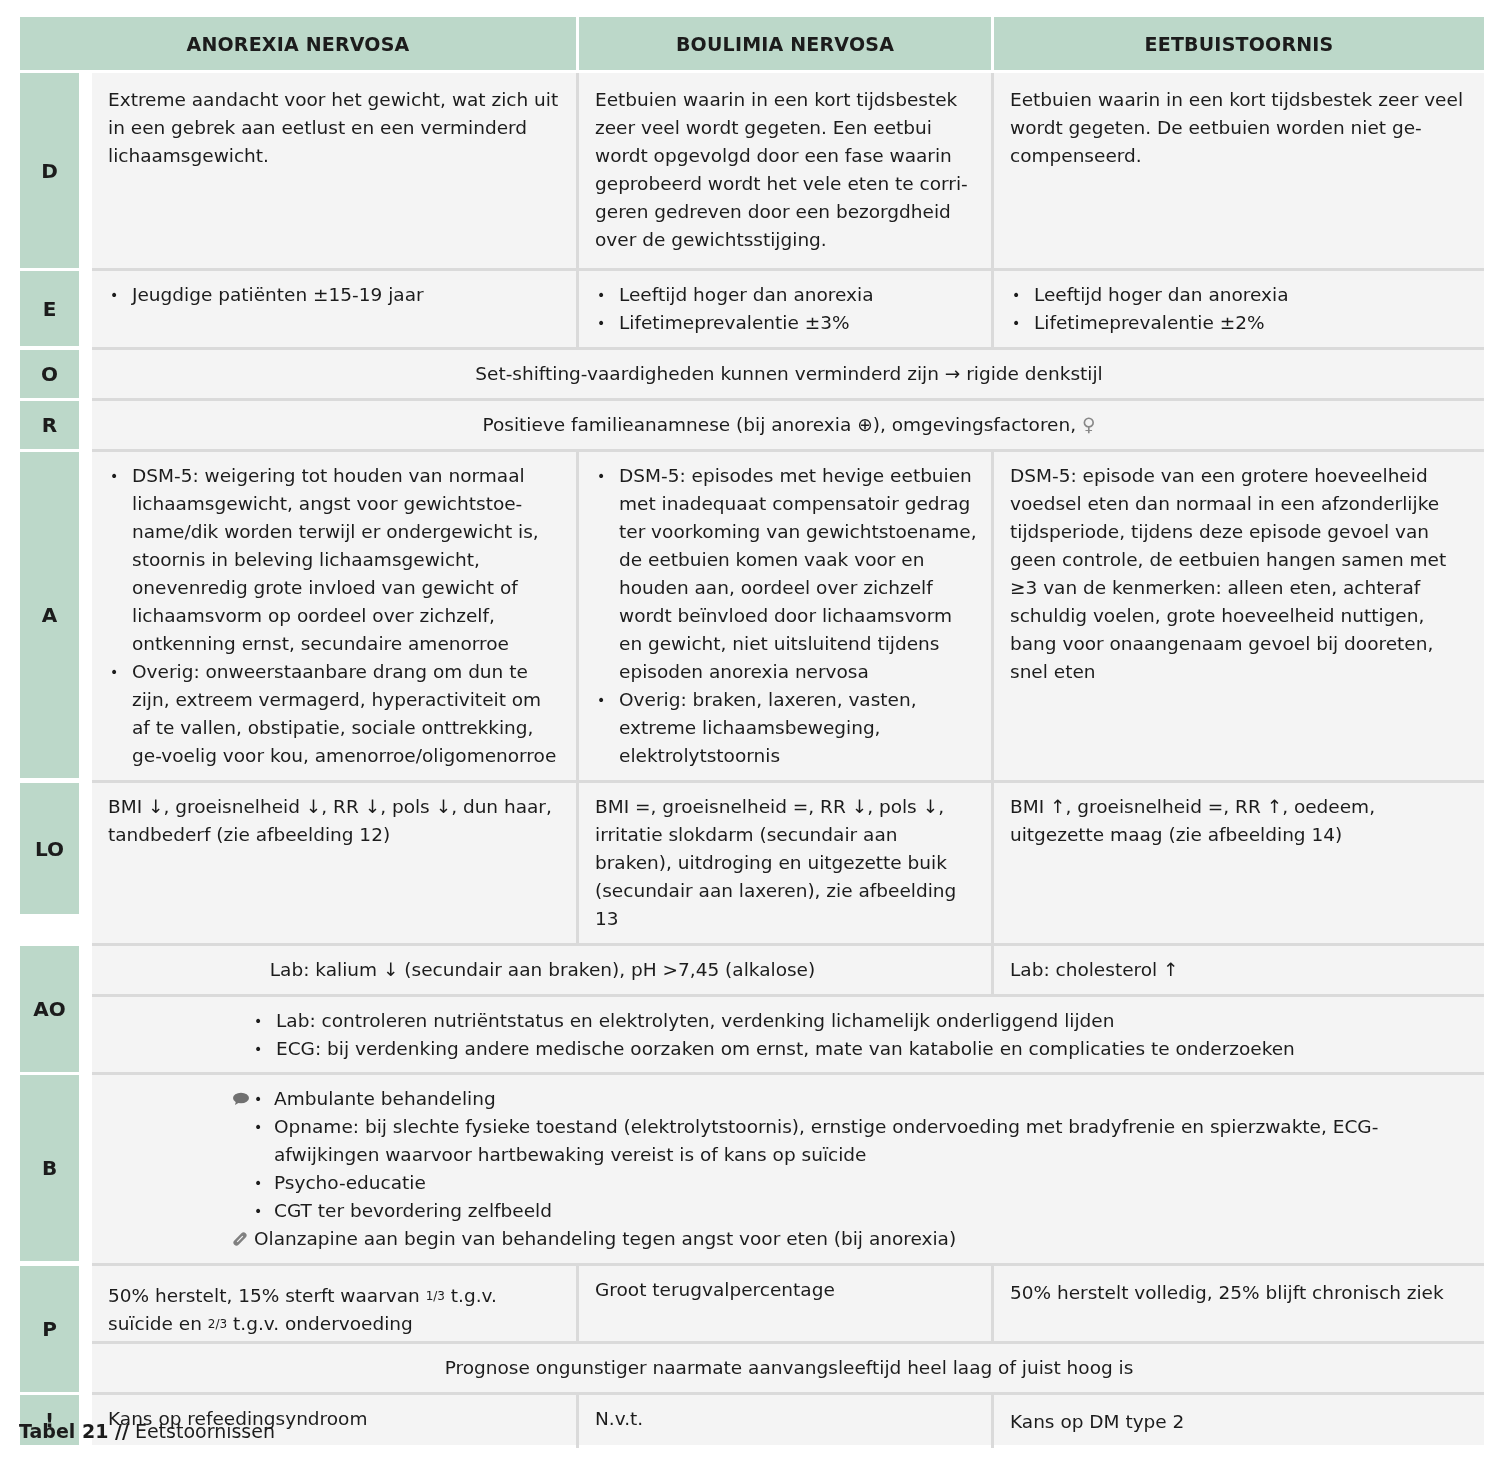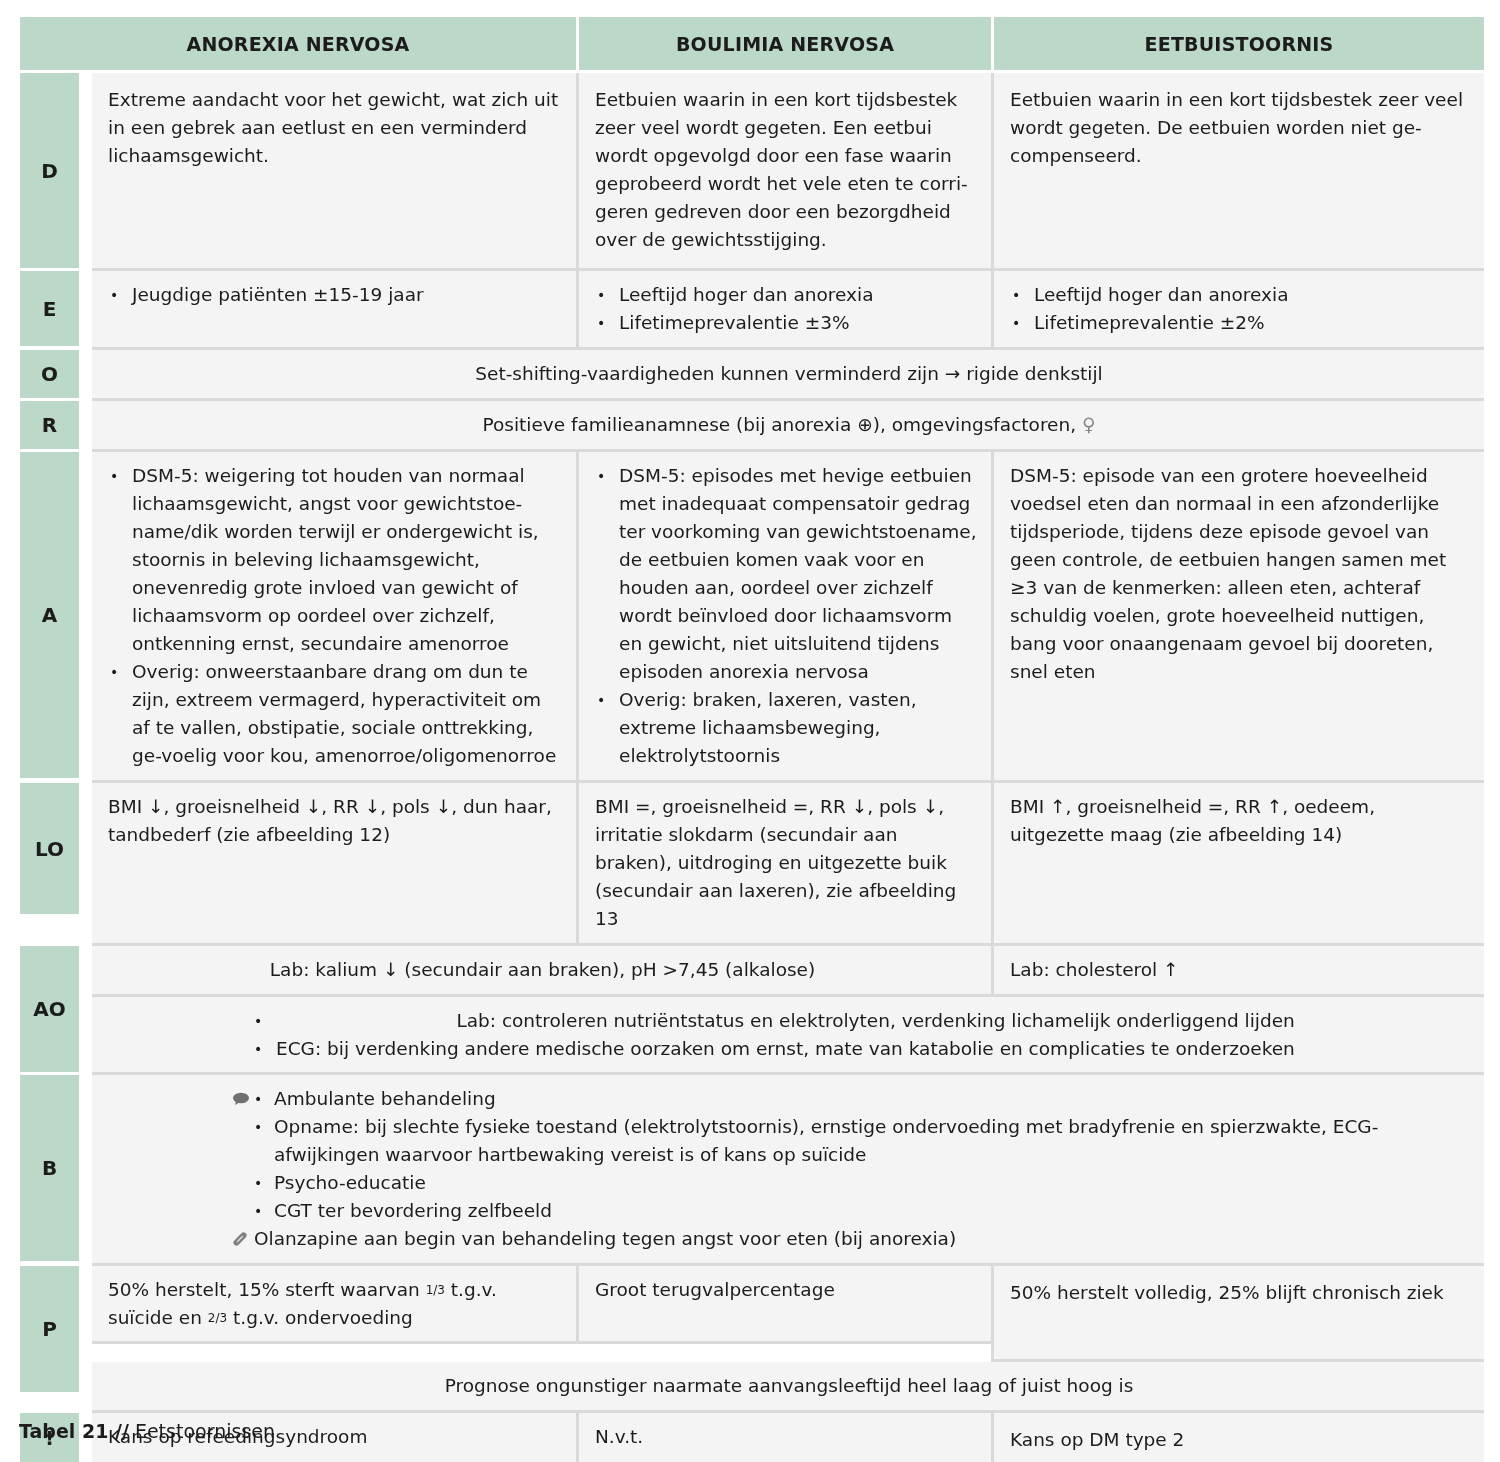--- a/index.html
+++ b/index.html
@@ -66,21 +66,21 @@
     font-size: 19px;
     color: #1c1c1c;
   }
   .caption b { font-weight: bold; }
   .b-cell { text-align: left; padding-left: 140px; }
   .b-cell .row { display: flex; align-items: flex-start; justify-content: flex-end; }
   .b-cell .icon-slot { width: 22px; flex: none; display: inline-flex; align-items: center; height: 28px; }
   .b-cell ul.bl li { padding-left: 20px; }
   .b-cell ul.bl li::before { left: 0; }
   .b-extra { display: flex; align-items: center; margin-left: 0; }
-  .ao-list { display: inline-block; text-align: right; }
+  .ao-list { display: inline-block; text-align: left; }
   .ao-cell { padding-left: 160px; text-align: left; }
   .sym { font-family: "DejaVu Sans", sans-serif; }
 </style>
 </head>
 <body>
 
 <div class="table">
 
   <div class="hdr first">ANOREXIA NERVOSA</div>
   <div class="hdr">BOULIMIA NERVOSA</div>
@@ -171,25 +171,25 @@
         <svg width="16" height="16" viewBox="0 0 16 16">
             <rect x="5" y="0" width="6" height="16" rx="3" transform="rotate(45 8 8)" fill="#808080"></rect>
             <line x1="5.2" y1="10.8" x2="10.8" y2="5.2" stroke="#f4f4f4" stroke-width="1.2"></line>
           </svg>
       </span>
       <span>Olanzapine aan begin van behandeling tegen angst voor eten (bij anorexia)</span>
     </div>
   </div>
 
   <div class="lbl p-label" style="height:129px">P</div>
-  <div class="cell firstcol" style="height:78px; padding-top:10px">
+  <div class="cell firstcol" style="height:78px; padding-top:16px">
     <span>50% herstelt, 15% sterft waarvan </span><span class="sub">1/3</span><span> t.g.v. suïcide en </span><span class="sub">2/3</span><span> t.g.v. ondervoeding</span>
   </div>
   <div class="cell gap-left" style="height:78px; padding-top:10px">Groot terugvalpercentage</div>
-  <div class="cell gap-left" style="height:96px; ">50% herstelt volledig, 25% blijft chronisch ziek</div>
+  <div class="cell gap-left" style="height:78px; ">50% herstelt volledig, 25% blijft chronisch ziek</div>
   <div class="cell span3 centered firstcol" style="grid-column: 2 / span 3; height:51px">Prognose ongunstiger naarmate aanvangsleeftijd heel laag of juist hoog is</div>
 
   <div class="lbl" style="height:50px; border-bottom:none">!</div>
   <div class="cell firstcol" style="height:50px; padding-top:10px; border-bottom:none">Kans op refeedingsyndroom</div>
   <div class="cell gap-left" style="height:50px; padding-top:10px; border-bottom:none">N.v.t.</div>
   <div class="cell gap-left" style="height:50px; border-bottom:none">Kans op DM type 2</div>
 </div>
 
 <div class="caption">
   <b>Tabel 21 //</b><span> Eetstoornissen</span>

